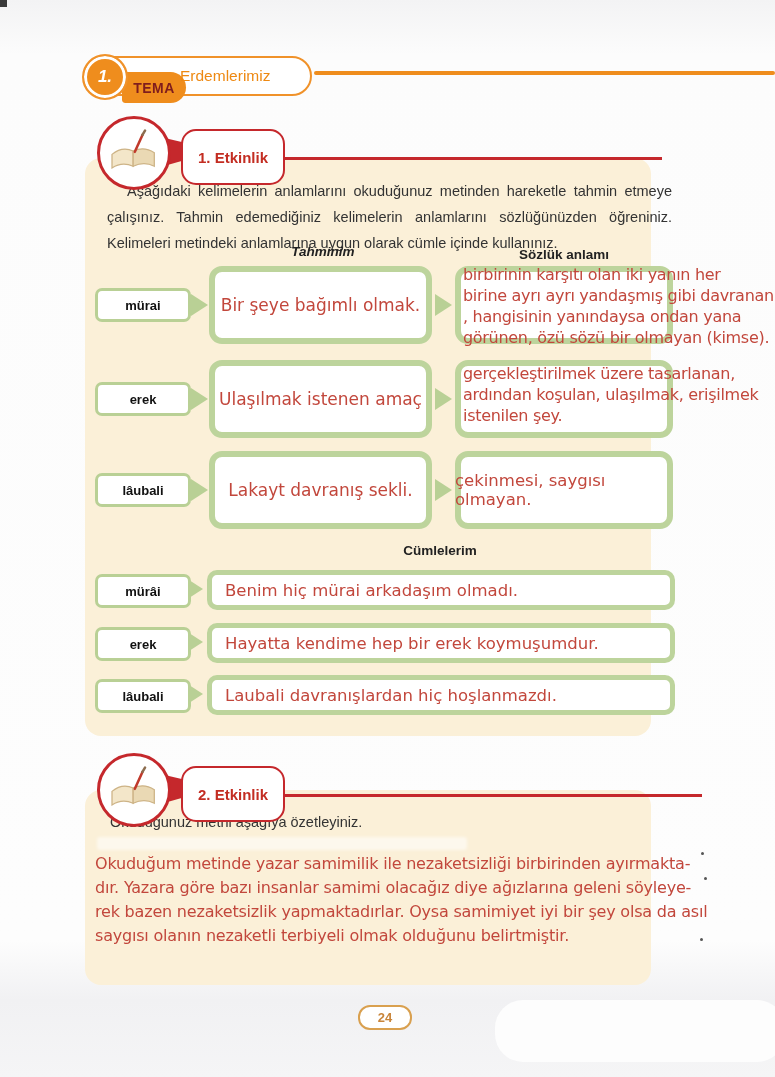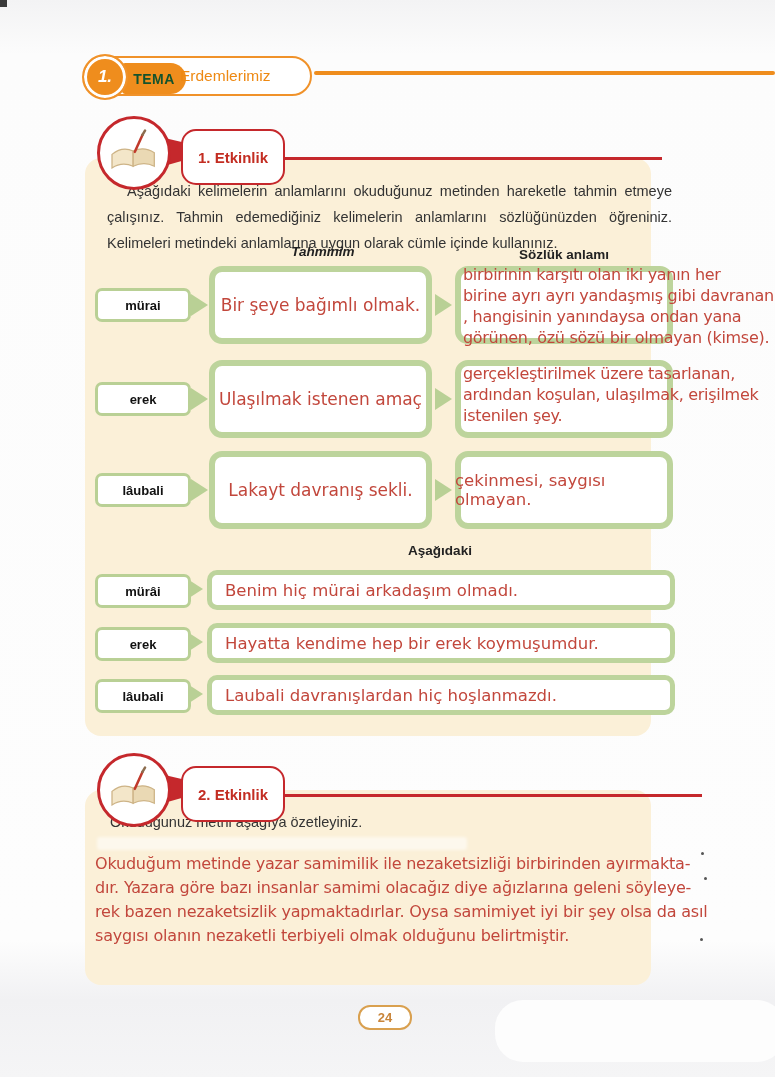--- a/index.html
+++ b/index.html
@@ -8,22 +8,22 @@
         background:linear-gradient(180deg,#f3f3f4 0px,#fcfcfc 55px,#fdfdfd 940px,#f1f1f3 1000px,#f5f5f6 1077px);}
 
   
   .tema-pill{position:absolute;left:84px;top:56px;width:224px;height:36px;background:#fff;
              border:2px solid #f0922a;border-radius:20px;z-index:2;}
   .tema-line{position:absolute;left:314px;top:71px;width:461px;height:4px;background:#ef8d1d;border-radius:2px;}
   .tema-circle{position:absolute;left:-4px;top:-4px;width:42px;height:42px;border-radius:50%;
                background:#ef8d1d;border:2px solid #f0922a;box-shadow:inset 0 0 0 3px #fff;
                color:#fff;font-weight:bold;font-style:italic;font-size:17px;
                display:flex;align-items:center;justify-content:center;z-index:3;}
-  .tema-tag{position:absolute;left:36px;top:5px;width:64px;height:31px;background:#ef8d1d;
-            border-radius:4px 18px 18px 4px;color:#14532d;font-weight:bold;font-size:14px;letter-spacing:.5px;
+  .tema-tag{position:absolute;left:36px;top:14px;width:64px;height:31px;background:#ef8d1d;
+            border-radius:4px 18px 18px 4px;color:#7f1d1d;font-weight:bold;font-size:14px;letter-spacing:.5px;
             display:flex;align-items:center;justify-content:center;}
   .tema-title{position:absolute;left:94px;top:0;height:35px;display:flex;align-items:center;
               color:#ee8912;font-weight:normal;font-size:15.5px;}
 
   
   .act{position:absolute;left:97px;z-index:3;}
   .act-line{position:absolute;left:92px;top:41px;height:3px;background:#c5282c;}
   .act-swoosh{position:absolute;left:44px;top:12px;width:60px;height:46px;background:#c5282c;
               clip-path:polygon(0 10%,100% 40%,100% 60%,0 97%);}
   .act-circle{position:absolute;left:0;top:0;width:68px;height:68px;background:#fff;
@@ -151,21 +151,21 @@
     <div class="vrow" style="top:293px;">
       <div class="wlabel">lâubali</div>
       <div class="arrow a1"></div>
       <div class="gbox box1"></div>
       <div class="guess-text hand">Lakayt davranış sekli.</div>
       <div class="arrow a2"></div>
       <div class="gbox box2"></div>
       <div class="dict-center hand">çekinmesi, saygısı olmayan.</div>
     </div>
 
-    <div class="cum-head">Aşağıdaki</div>
+    <div class="cum-head">Cümlelerim</div>
 
     <div class="srow" style="top:412px;">
       <div class="wlabel">mürâi</div>
       <div class="arrow a1"></div>
       <div class="sbox"></div>
       <div class="sent-text hand">Benim hiç mürai arkadaşım olmadı.</div>
     </div>
     <div class="srow" style="top:465px;">
       <div class="wlabel">erek</div>
       <div class="arrow a1"></div>

